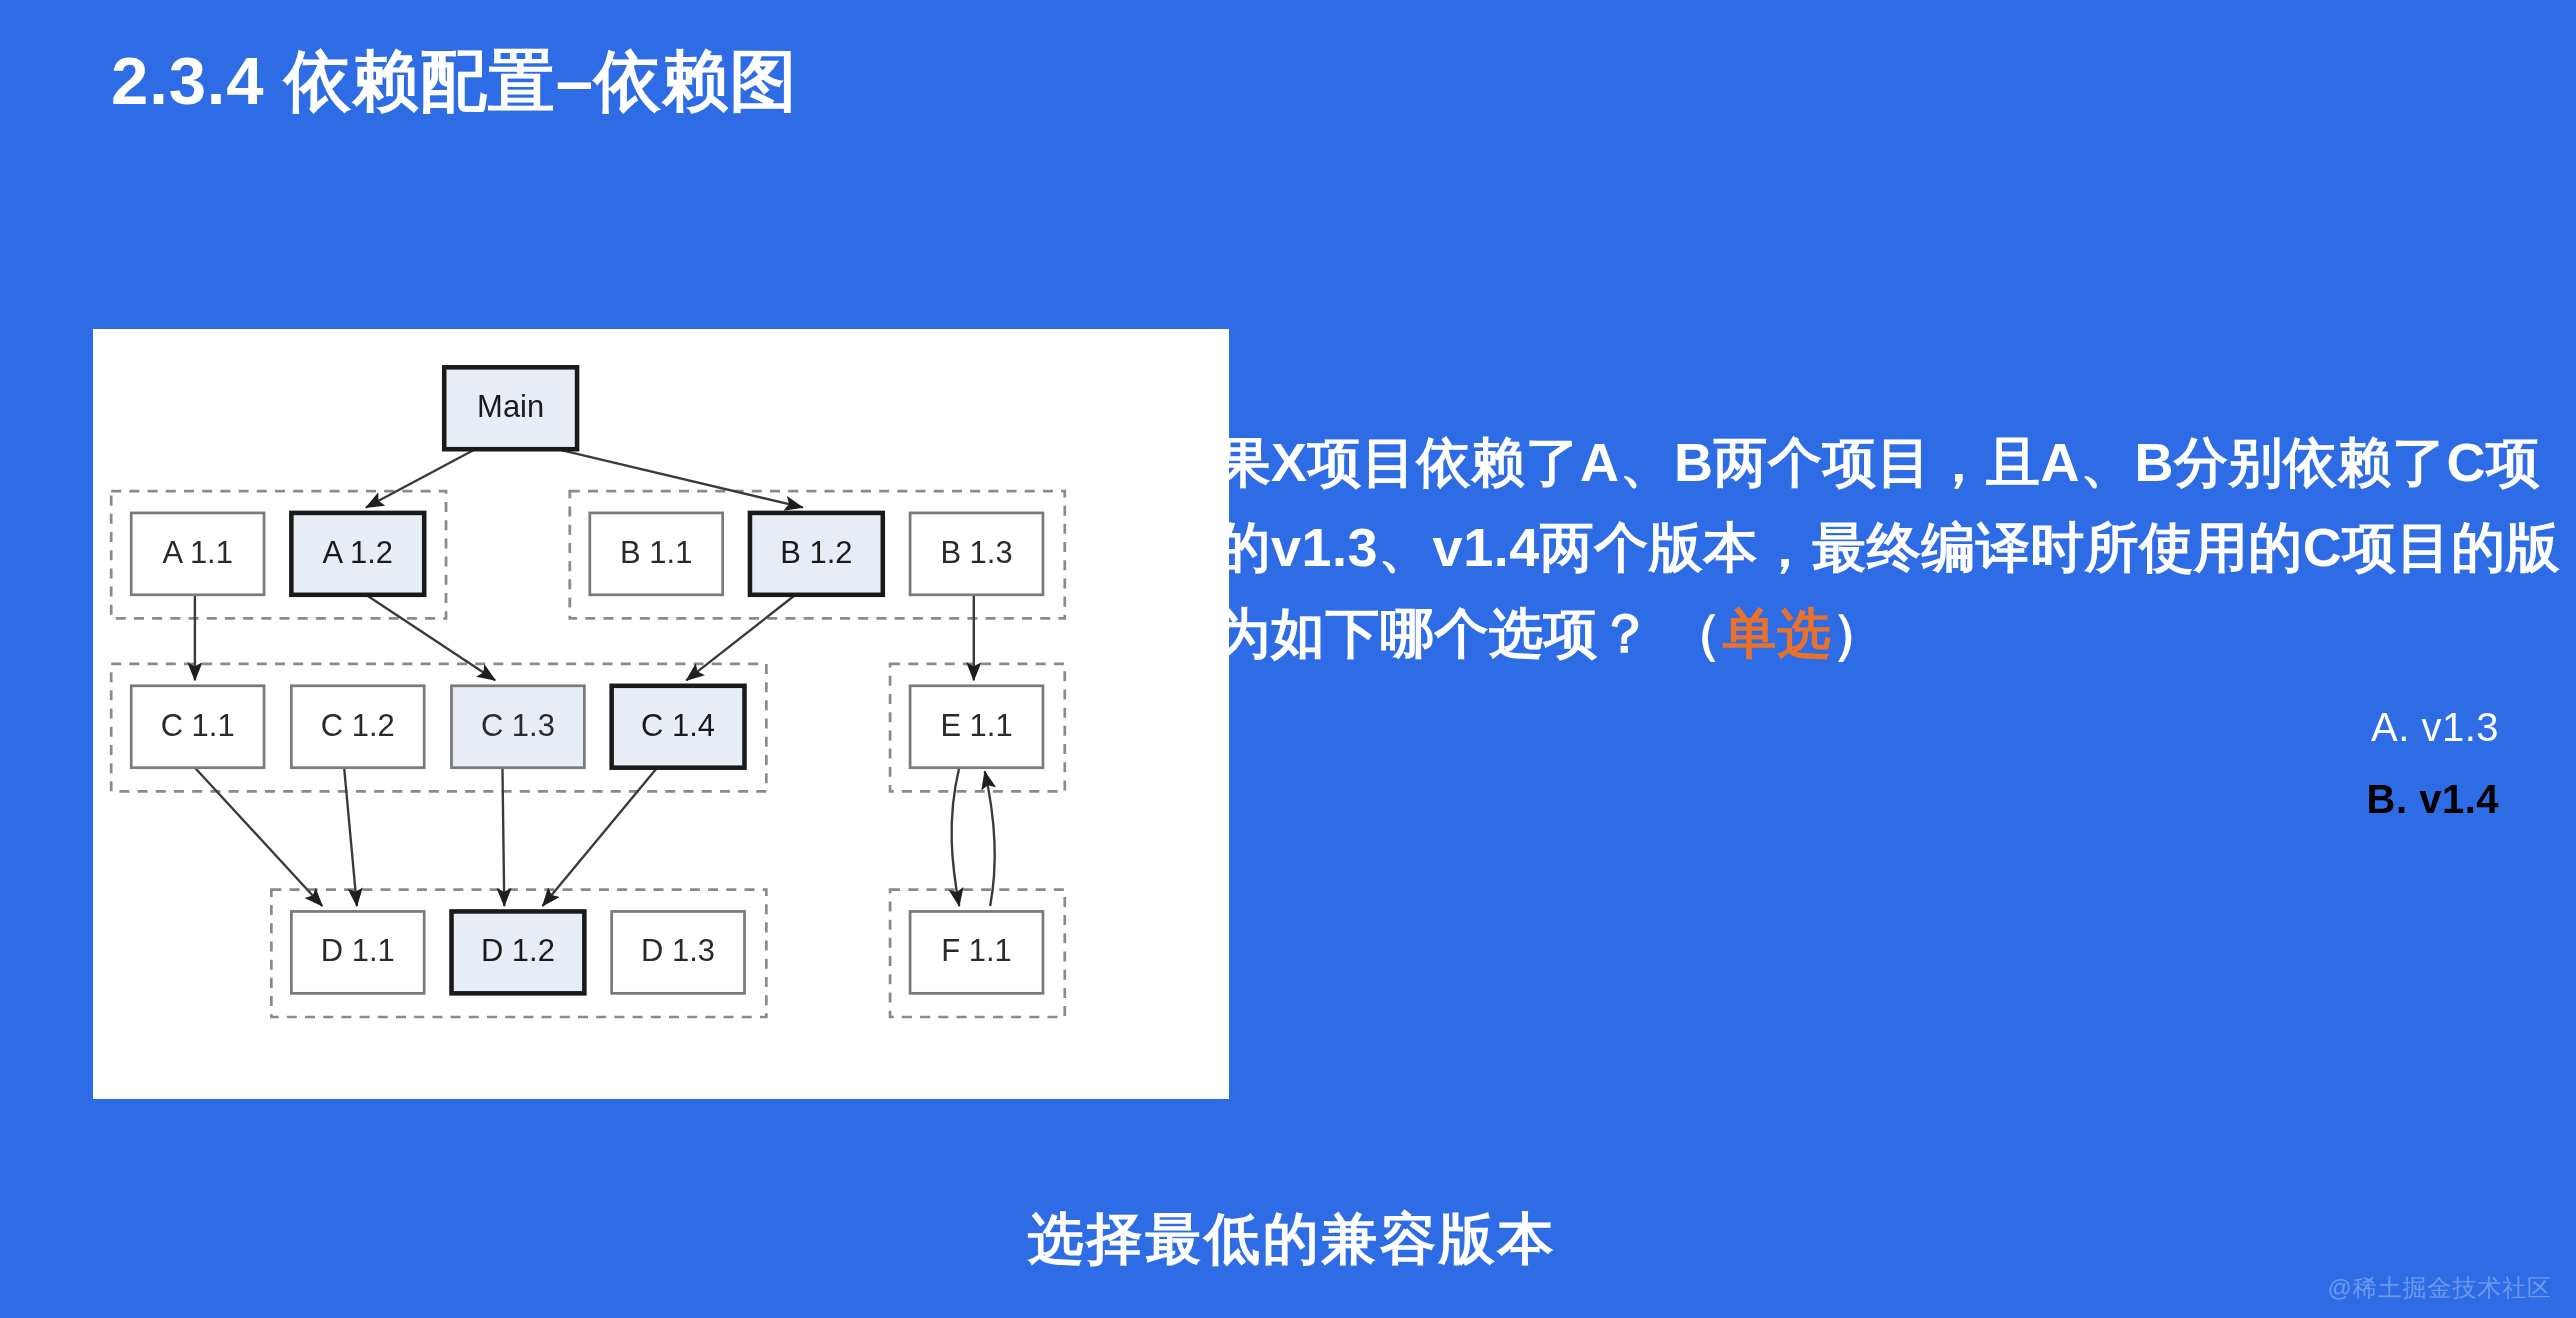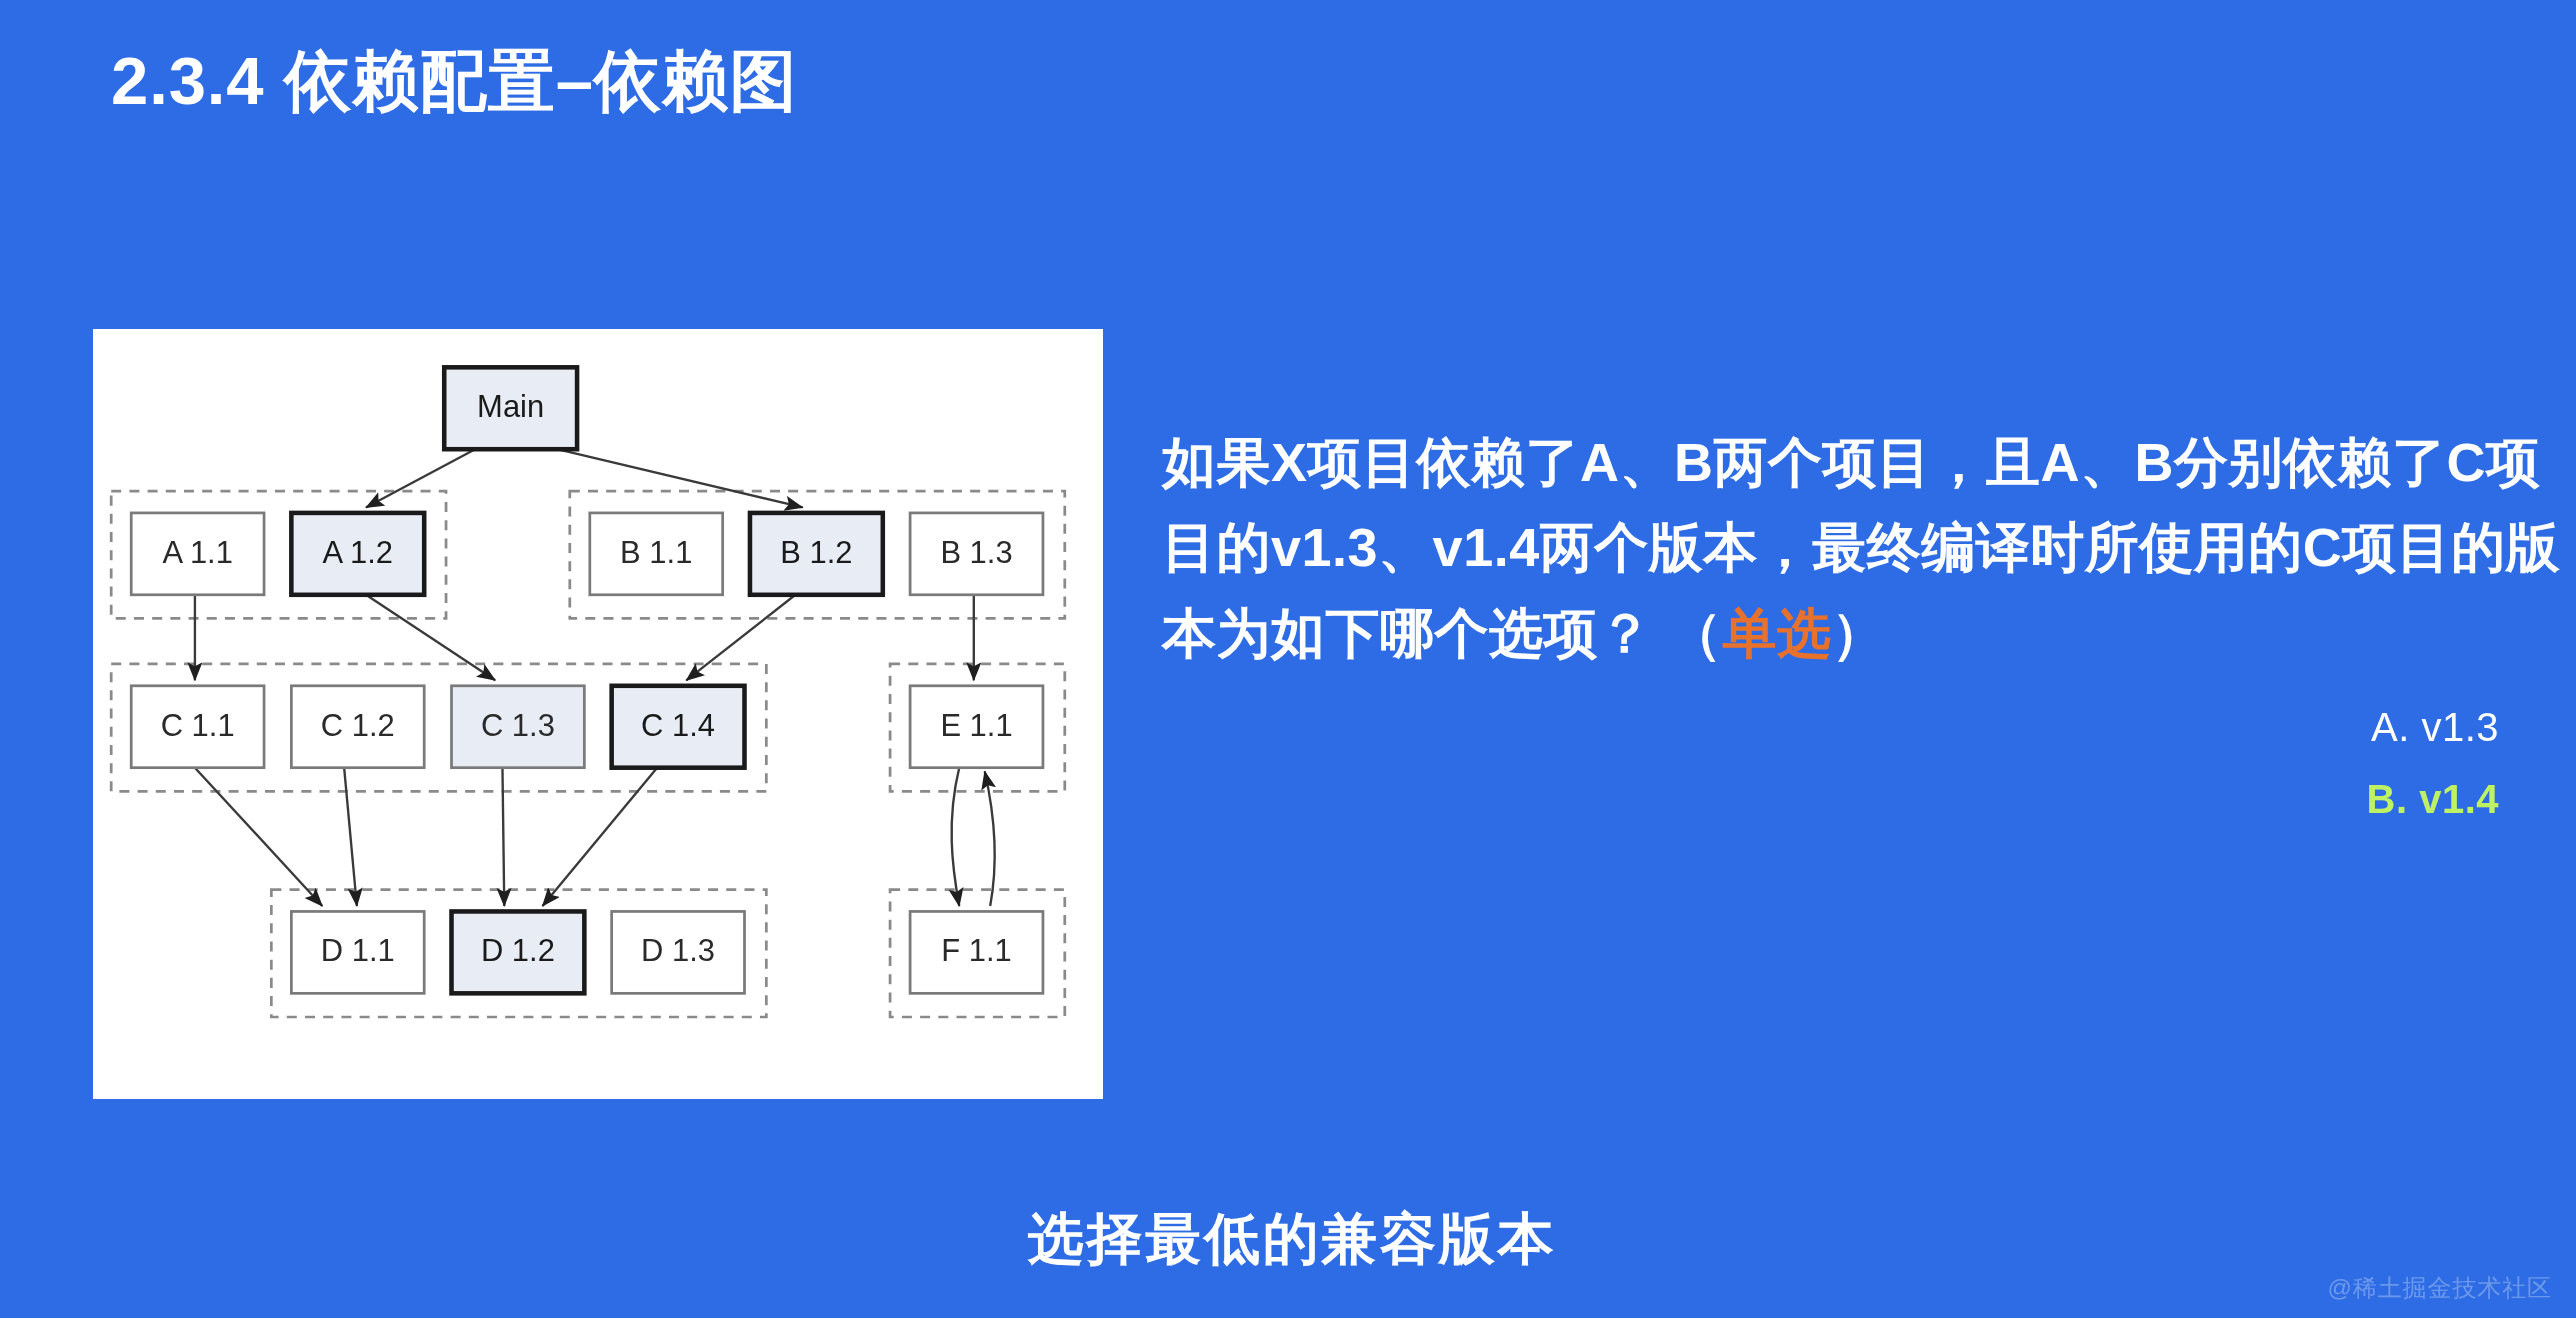--- a/index.html
+++ b/index.html
@@ -27,21 +27,21 @@
     letter-spacing: 0.9px;
     white-space: nowrap;
     line-height: 1.1;
   }
 
   
   .diagram-panel {
     position: absolute;
     left: 93px;
     top: 329px;
-    width: 1010px;
+    width: 1136px;
     height: 770px;
     background: #ffffff;
     overflow: hidden;
   }
   .diagram-svg { display: block; width: 1010px; height: 770px; }
 
   
   .question-area {
     position: absolute;
     left: 1162px;
@@ -62,21 +62,21 @@
   .option {
     font-size: 40px;
     line-height: 1.0;
     color: #ffffff;
     letter-spacing: 0.5px;
     white-space: nowrap;
     margin-bottom: 32px;
     font-weight: 400;
     text-align: right;
   }
-  .option.answer { color: #bef264; font-weight: 700; }
+  .option.answer { color: #000000; font-weight: 700; }
 
   
   .caption {
     position: absolute;
     left: 4px;
     top: 1202px;
     width: 2576px;
     text-align: center;
     font-size: 56px;
     font-weight: 700;

